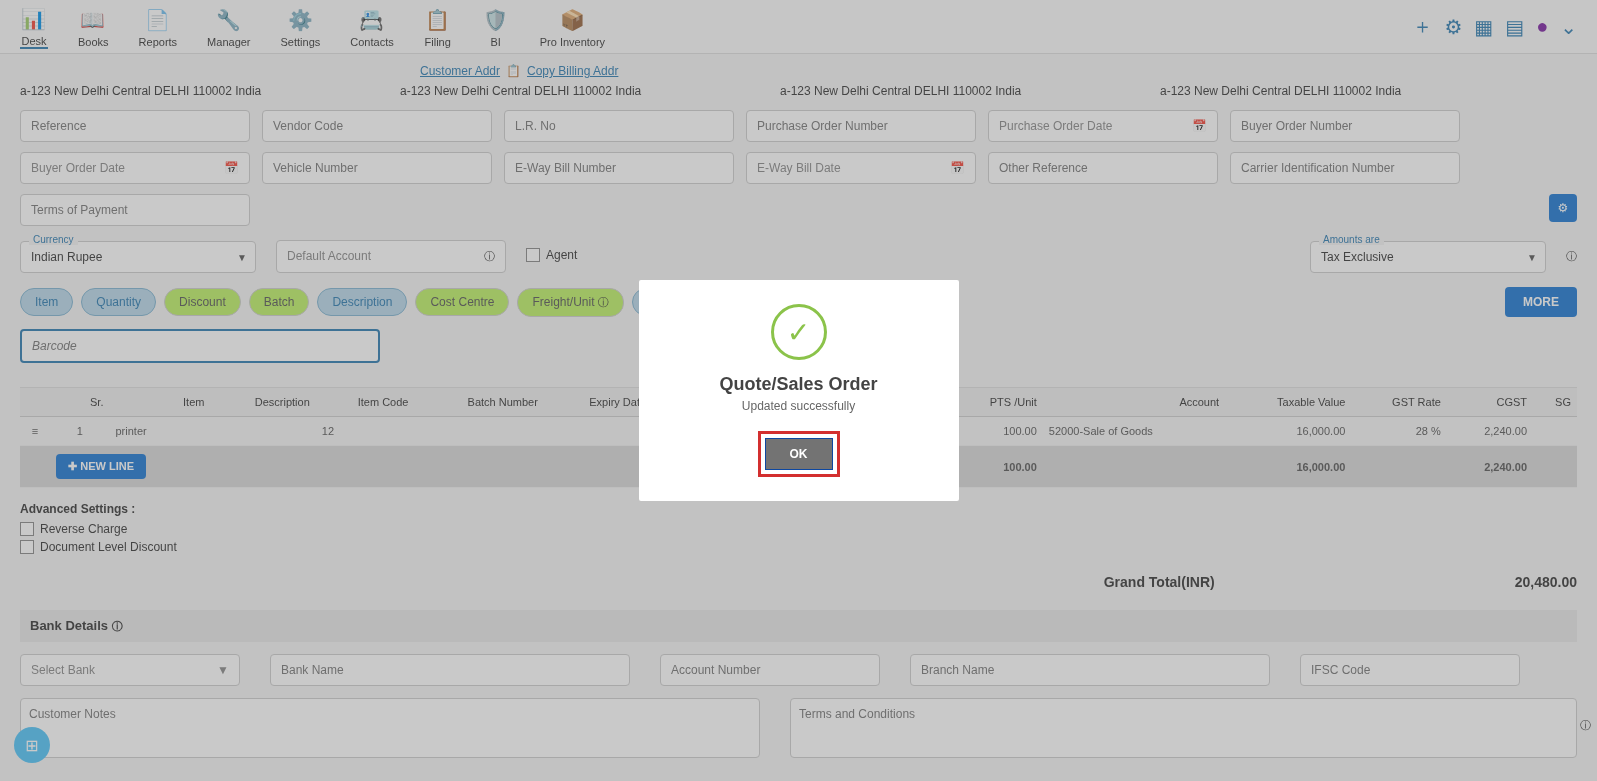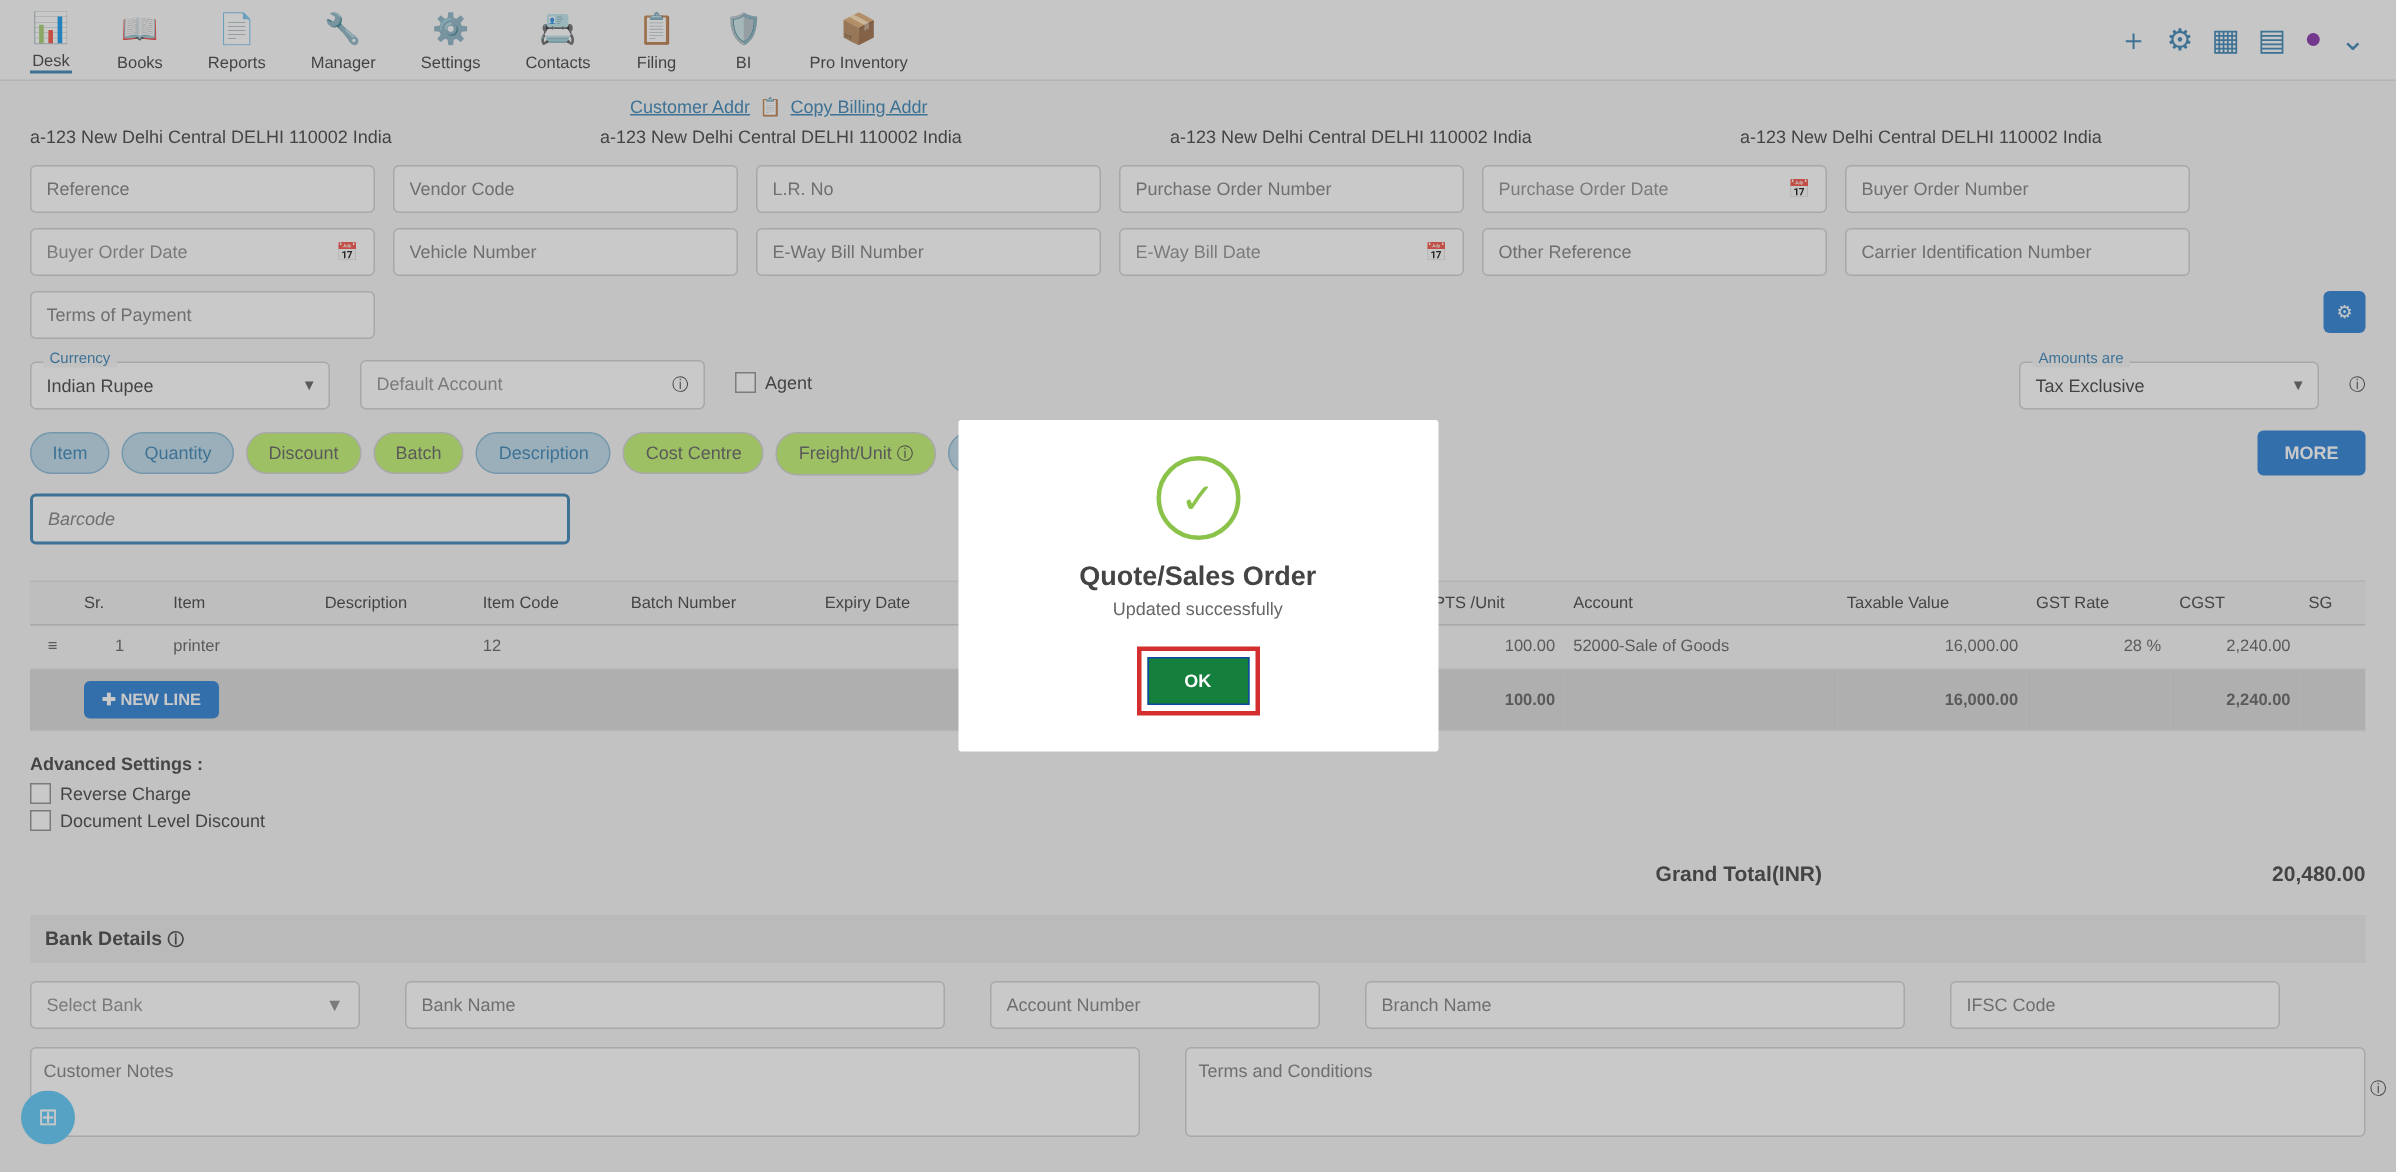--- a/index.html
+++ b/index.html
@@ -20,36 +20,36 @@
 .addr-link-row .spacer { width: 400px; }
 
 .address-row { display: flex; margin-bottom: 12px; font-size: 12px; color: #333; }
 .address-row .addr { width: 380px; }
 
 .field-row { display: flex; gap: 12px; margin-bottom: 10px; flex-wrap: wrap; }
 .field-input { border: 1px solid #ccc; border-radius: 4px; padding: 8px 10px; font-size: 12px; color: #888; background: #fff; }
 .w-230 { width: 230px; }
 
 .config-row { display: flex; align-items: center; gap: 20px; margin: 14px 0; }
-.config-field { border: 1px solid #ccc; border-radius: 4px; padding: 8px 10px; width: 200px; position: relative; background: #fff; }
+.config-field { border: 1px solid #ccc; border-radius: 4px; padding: 8px 10px; width: 236px; position: relative; background: #fff; }
 .config-field .float-label { position: absolute; top: -8px; left: 8px; background: #f5f5f5; padding: 0 4px; font-size: 10px; color: #2a7ab0; }
 .config-field .val { font-size: 12px; color: #333; }
 .config-field .dd { position: absolute; right: 8px; top: 10px; font-size: 10px; }
 .gear-btn { width: 28px; height: 28px; background: #1976d2; border-radius: 4px; color: #fff; display: flex; align-items: center; justify-content: center; cursor: pointer; }
 
 .pill-row { display: flex; align-items: center; gap: 8px; margin-bottom: 12px; }
 .pill { padding: 6px 14px; border: 1px solid #ccc; border-radius: 14px; font-size: 12px; cursor: pointer; background: #bef264; }
 .pill.active { background: #b8d8ea; border-color: #7eb3d1; color: #2a7ab0; }
 .more-btn { margin-left: auto; background: #1976d2; color: #fff; padding: 8px 18px; border-radius: 4px; font-weight: bold; cursor: pointer; }
 
 .barcode-input { border: 2px solid #2a7ab0; border-radius: 4px; padding: 8px 10px; width: 360px; font-size: 12px; margin-bottom: 24px; font-style: italic; }
 
 .table-wrap { overflow-x: auto; border-top: 1px solid #ddd; }
 .grid-table { width: 100%; border-collapse: collapse; font-size: 11px; }
-.grid-table th { background: #eee; padding: 8px 6px; text-align: left; color: #333; border-bottom: 1px solid #ccc; font-weight: normal; white-space: nowrap; }
+.grid-table th { background: #eee; padding: 8px 6px; text-align: right; color: #333; border-bottom: 1px solid #ccc; font-weight: normal; white-space: nowrap; }
 .grid-table td { padding: 8px 6px; text-align: center; border-bottom: 1px solid #eee; }
 .grid-table .footer-row td { background: #d8d8d8; font-weight: bold; }
 .grid-table td.left { text-align: left; }
 .grid-table td.right { text-align: right; }
 
 .new-line-btn { background: #1976d2; color: #fff; padding: 6px 12px; border-radius: 4px; font-size: 11px; font-weight: bold; cursor: pointer; display: inline-block; }
 
 .adv-section { margin-top: 14px; }
 .adv-section .title { font-weight: bold; color: #333; margin-bottom: 6px; font-size: 12px; }
 .chk-row { display: flex; align-items: center; gap: 6px; margin-bottom: 4px; font-size: 12px; color: #333; }
@@ -71,21 +71,21 @@
 
 .float-action { position: fixed; left: 14px; bottom: 18px; width: 36px; height: 36px; background: #4fc3f7; border-radius: 50%; display: flex; align-items: center; justify-content: center; color: #fff; font-size: 16px; cursor: pointer; }
 
 
 .overlay { position: absolute; inset: 0; background: rgba(100,100,100,0.35); display: flex; align-items: center; justify-content: center; }
 .dialog { background: #fff; width: 320px; padding: 24px 20px; text-align: center; border-radius: 2px; }
 .dialog .circle { width: 56px; height: 56px; border: 3px solid #8bc34a; border-radius: 50%; margin: 0 auto 14px; display: flex; align-items: center; justify-content: center; color: #8bc34a; font-size: 28px; }
 .dialog .d-title { font-size: 18px; font-weight: bold; color: #444; margin-bottom: 4px; }
 .dialog .d-msg { font-size: 12px; color: #666; margin-bottom: 18px; }
 .dialog .ok-wrap { border: 3px solid #d32f2f; padding: 4px; display: inline-block; }
-.dialog .ok-btn { background: #15803d; color: #fff; padding: 8px 24px; font-weight: bold; cursor: pointer; display: inline-block; border: 1px solid #0d47a1; }
+.dialog .ok-btn { background: #737373; color: #fff; padding: 8px 24px; font-weight: bold; cursor: pointer; display: inline-block; border: 1px solid #0d47a1; }
 
 .info-ic { font-size: 11px; color: #333; }
 </style>
 </head>
 <body>
 
 <div class="top-toolbar">
   <div class="tool-item active">
     <div class="icon-box">📊</div>
     <div class="label">Desk</div>

